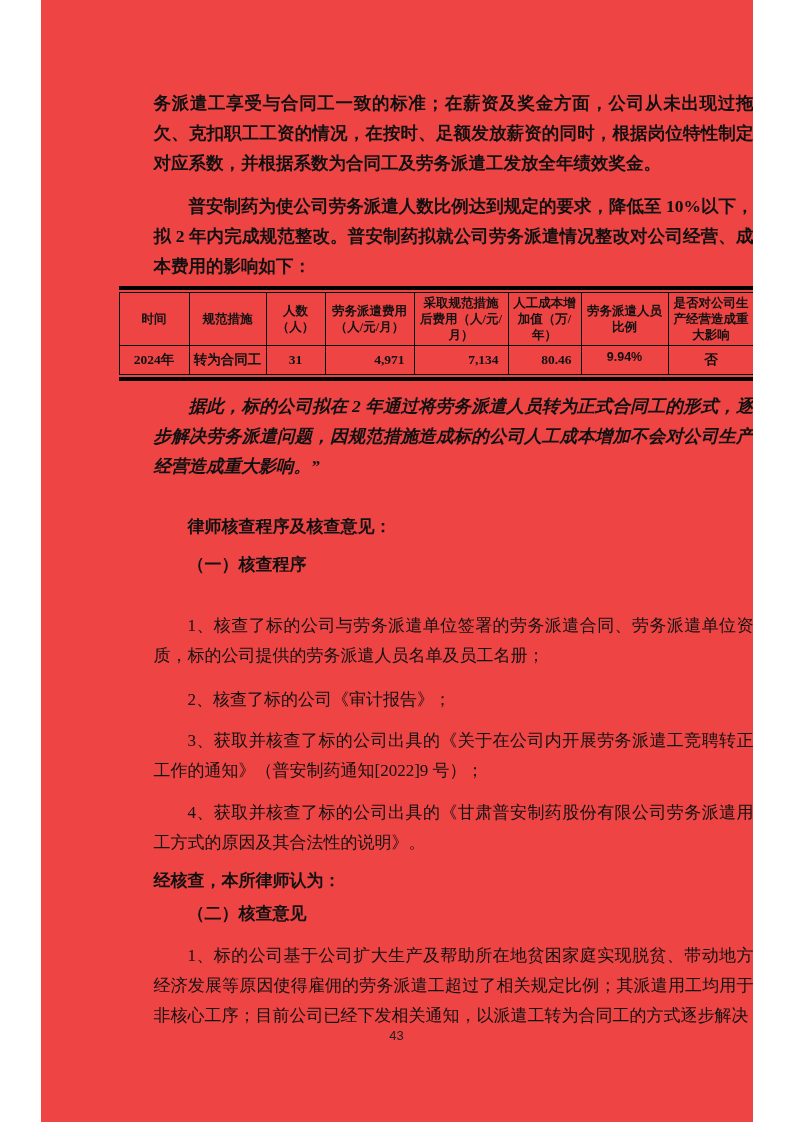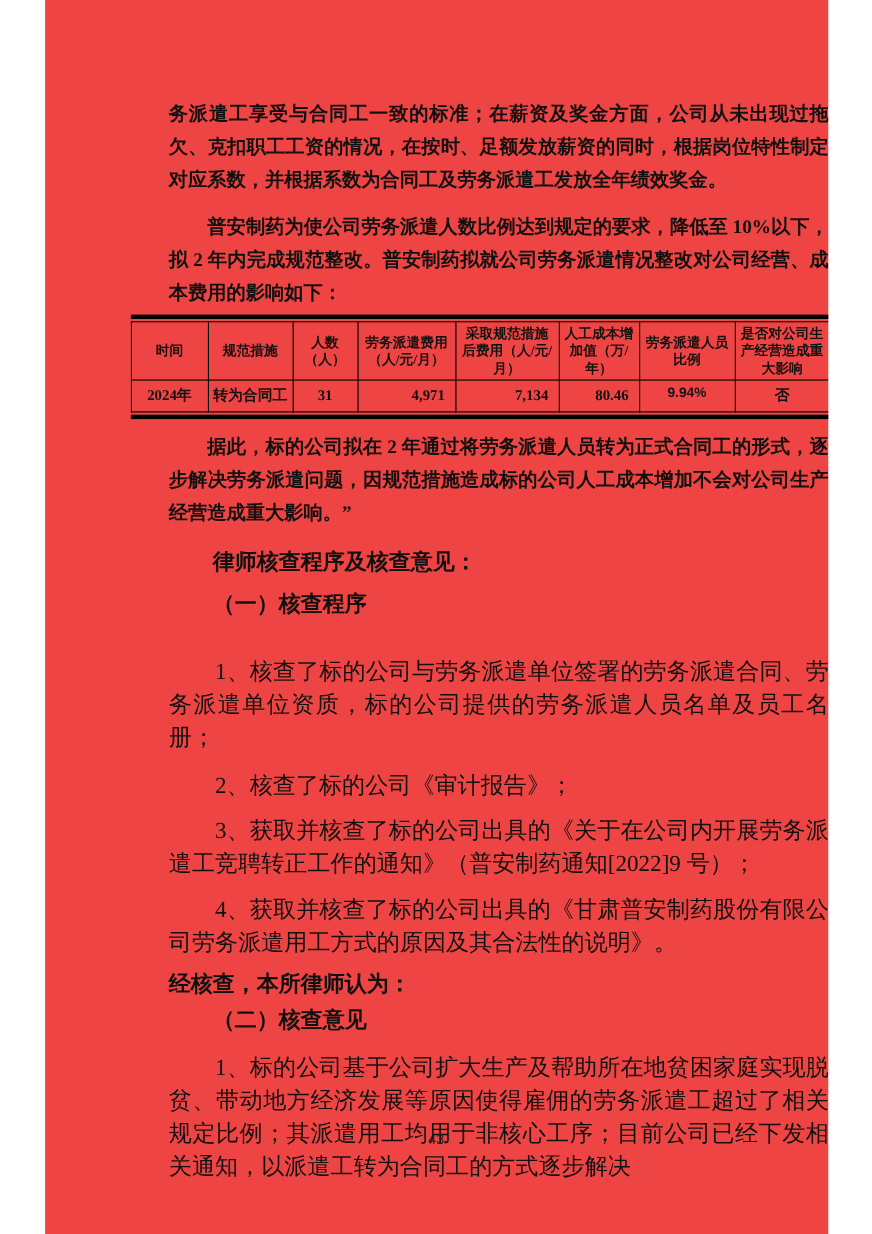--- a/index.html
+++ b/index.html
@@ -19,40 +19,40 @@
   }
   .content {
     position: absolute;
     top: 0; left: 0; right: 0;
     padding-top: 88px;
   }
   
   .textblock {
     margin-left: 113px;
     width: 600px;
-    font-size: 21px;
+    font-size: 17px;
     line-height: 30px;
     text-align: justify;
     margin-top: 0;
   }
   .quote {
     font-weight: bold;
     font-size: 17.5px;
   }
   .indent { text-indent: 2em; }
   .heading {
     font-weight: bold;
-    font-size: 20px;
+    font-size: 17px;
     font-family: Liberation Sans, sans-serif;
   }
   .item { font-weight: normal; }
 
   .mb-p1 { margin-bottom: 13px; }
   .mb-p2 { margin-bottom: 5px; }
-  .mb-p3 { margin-bottom: 15px; }
+  .mb-p3 { margin-bottom: 31px; font-style: italic; }
   .mb-h1 { margin-bottom: 8px; }
   .mb-h2 { margin-bottom: 31px; }
   .mb-i1 { margin-bottom: 14px; }
   .mb-i2 { margin-bottom: 11px; }
   .mb-i3 { margin-bottom: 12px; }
   .mb-i4 { margin-bottom: 8px; }
   .mb-h3 { margin-bottom: 12px; }
   .mb-h4 { margin-bottom: 3px; }
   .mb-0  { margin-bottom: 0; }
 

